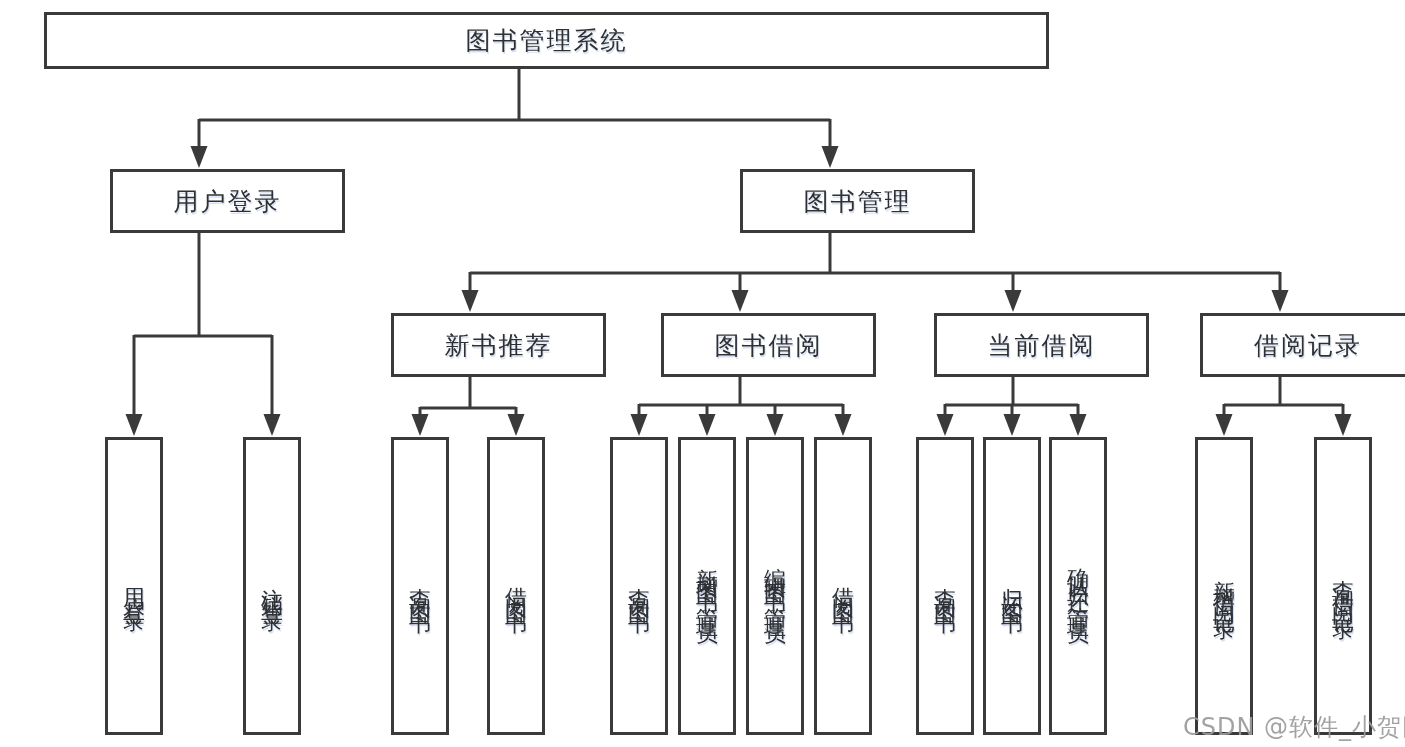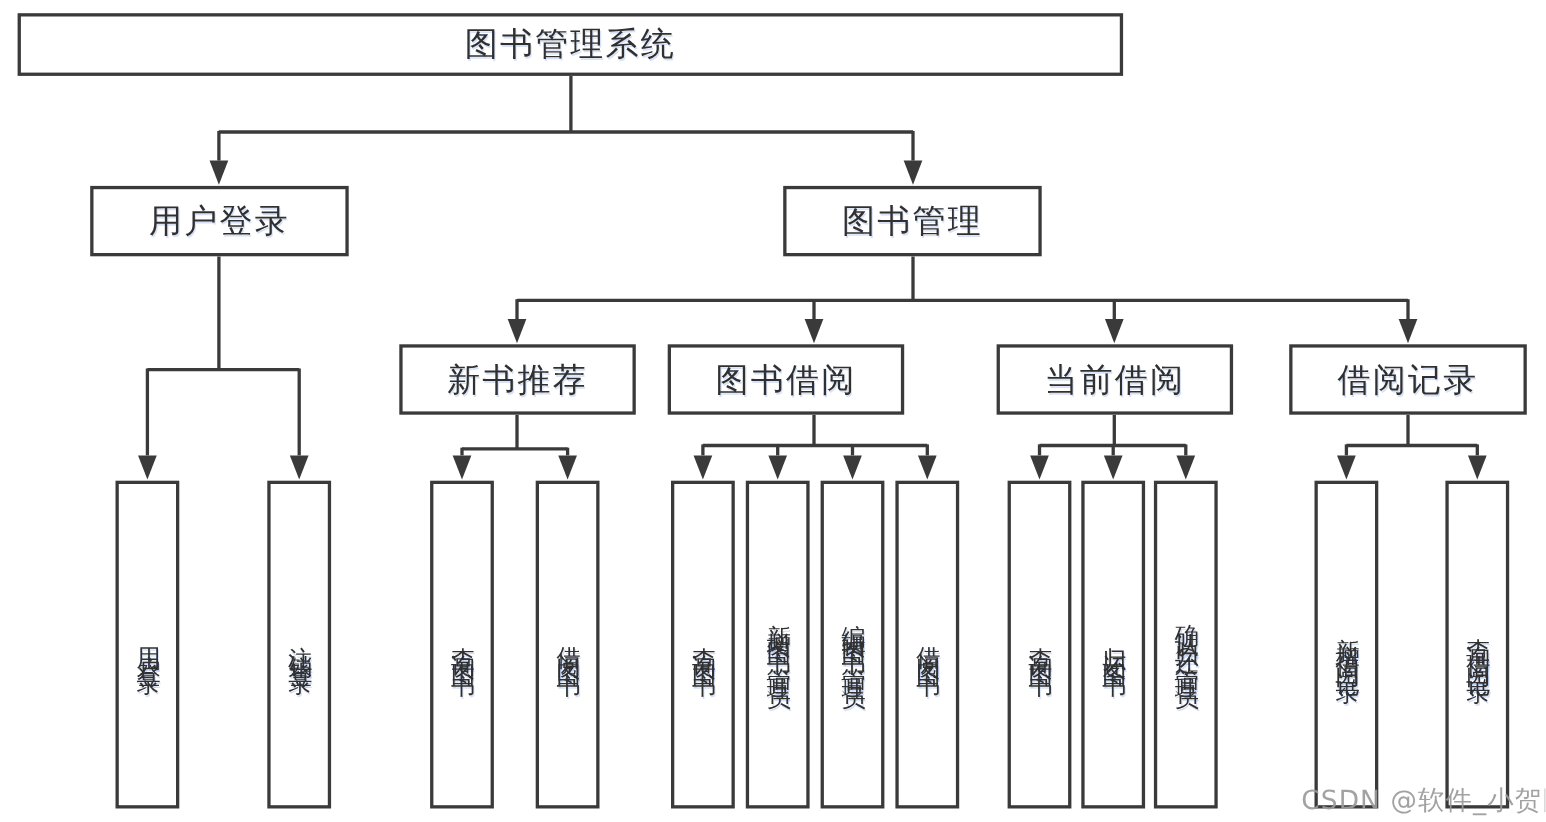--- a/index.html
+++ b/index.html
@@ -14,23 +14,24 @@
     width:1405px;height:747px;
     background:#ffffff;
     font-family:"DejaVu Sans","Liberation Sans",sans-serif;
     overflow:hidden;
   }
   #connectors{position:absolute;left:0;top:0;z-index:1;}
   .hbox{
     position:absolute;z-index:2;box-sizing:border-box;
     background:var(--box-bg);border:3px solid var(--line);
     display:flex;align-items:center;justify-content:center;
-    font-size:30px;letter-spacing:2px;color:var(--ink);
+    font-size:25px;letter-spacing:2px;color:var(--ink);
     text-shadow:1px 2px 0 rgba(110,150,230,0.28);
     white-space:nowrap;
+    margin-left:28px;
   }
   .vbox{
     position:absolute;z-index:2;box-sizing:border-box;
     top:437px;height:298px;width:58px;
     background:var(--box-bg);border:3px solid var(--line);
     writing-mode:vertical-rl;text-orientation:mixed;
     display:flex;align-items:center;justify-content:center;
     font-size:22px;letter-spacing:8px;color:var(--ink);
     text-shadow:1px 2px 0 rgba(110,150,230,0.28);
     white-space:nowrap;
@@ -109,21 +110,21 @@
     <path class="st" d="M1343 404 V414"></path>
     <path class="ah" d="M1334.5 414 L1351.5 414 L1343 436 Z"></path>
   </svg>
 
   <div class="hbox" style="left:16px;top:12px;width:1005px;height:57px;">图书管理系统</div>
 
   <div class="hbox" style="left:82px;top:169px;width:235px;height:64px;">用户登录</div>
   <div class="hbox" style="left:363px;top:313px;width:215px;height:64px;">新书推荐</div>
 
   <div class="hbox" style="left:712px;top:169px;width:235px;height:64px;">图书管理</div>
-  <div class="hbox" style="left:607px;top:313px;width:215px;height:64px;">图书借阅</div>
+  <div class="hbox" style="left:633px;top:313px;width:215px;height:64px;">图书借阅</div>
   <div class="hbox" style="left:906px;top:313px;width:215px;height:64px;text-align:right;">当前借阅</div>
   <div class="hbox" style="left:1172px;top:313px;width:216px;height:64px;">借阅记录</div>
 
   <div class="vbox" style="left:105px;">用户登录</div>
   <div class="vbox" style="left:243px;">注销登录</div>
 
   <div class="vbox" style="left:391px;">查询图书</div>
   <div class="vbox" style="left:487px;">借阅图书</div>
 
   <div class="vbox" style="left:610px;">查询图书</div>

